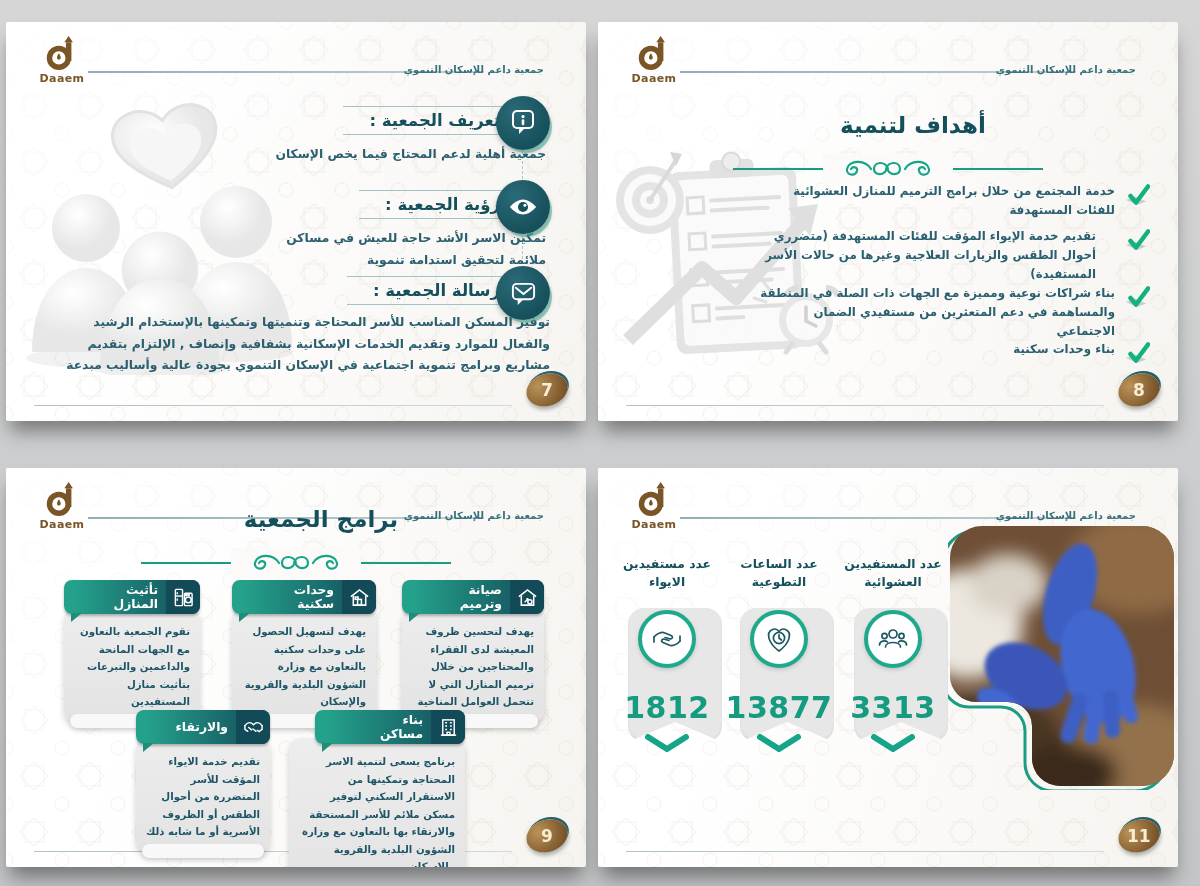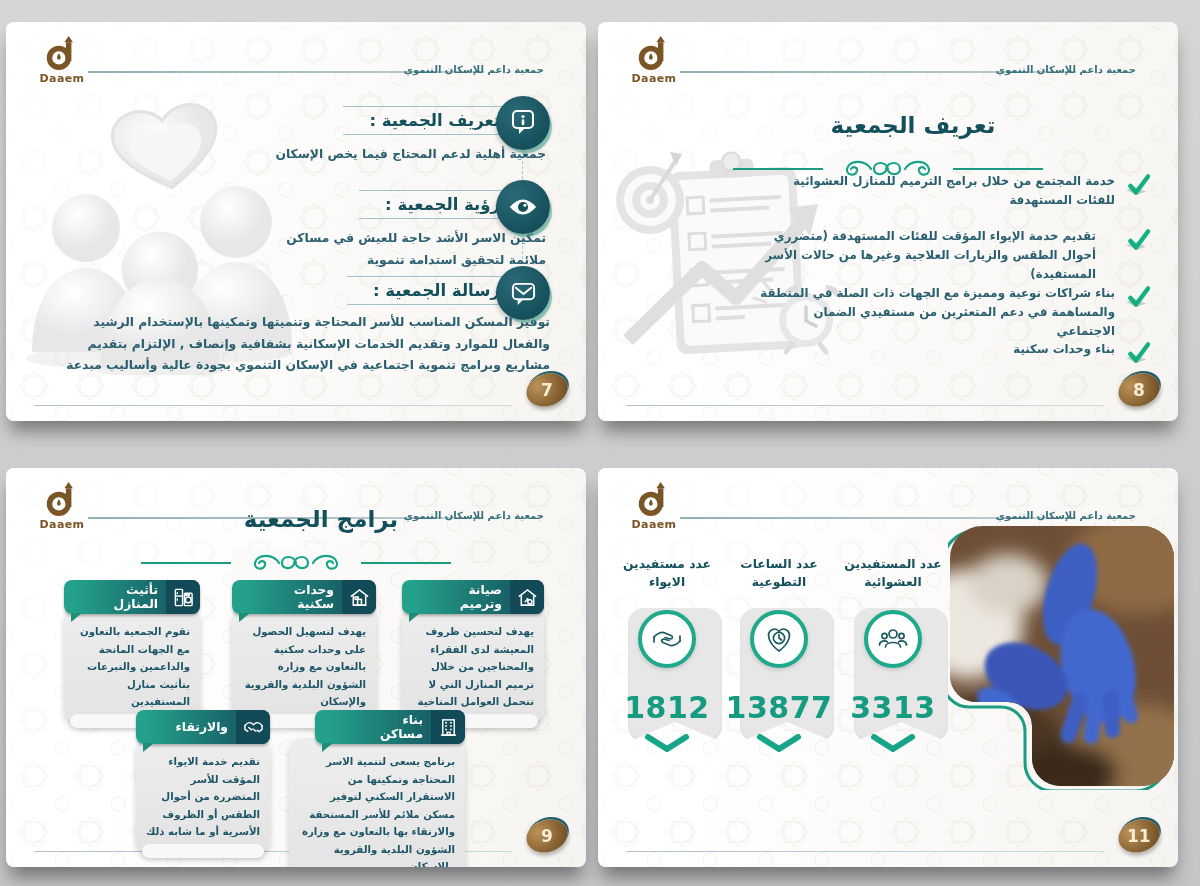--- a/index.html
+++ b/index.html
@@ -1,21 +1,21 @@
 <!DOCTYPE html>
 <html lang="ar"><head>
 <meta charset="utf-8">
 <style>
   * { margin:0; padding:0; box-sizing:border-box; }
   html,body { width:1200px; height:886px; font-family:"DejaVu Sans", sans-serif; }
   body { background:linear-gradient(#d6d6d6,#c3c5c7); position:relative; overflow:hidden; }
 
   
   .slide { position:absolute; width:580px; height:399px; background:linear-gradient(105deg,#ffffff 25%,#f6f4f0 100%);
-           border-radius:8px; box-shadow:0 14px 18px -4px rgba(0,0,0,.42); overflow:hidden; }
+           border-radius:2px; box-shadow:0 14px 18px -4px rgba(0,0,0,.42); overflow:hidden; }
   .slide::after { content:''; position:absolute; inset:0; pointer-events:none;
            background:linear-gradient(135deg, rgba(255,255,255,.95) 0%, rgba(255,255,255,0) 45%); }
   #slide7  { left:6px;   top:22px; }
   #slide8  { left:598px; top:22px; }
   #slide9  { left:6px;   top:468px; }
   #slide11 { left:598px; top:468px; }
   .pattern { position:absolute; inset:0; width:100%; height:100%; opacity:.5; }
 
   
   .logo { position:absolute; top:14px; left:30px; width:52px; text-align:center; z-index:3; }
@@ -59,21 +59,21 @@
   #slide8 .big-title { top:90px; }
   .flourish-wrap { position:absolute; left:50%; transform:translateX(-50%); width:310px; height:30px; z-index:2; }
   #slide8 .flourish-wrap { top:132px; }
   .flourish-wrap .line { position:absolute; top:14px; left:0; right:0; height:1.5px; background:#1b9b81; }
   .flourish-wrap svg { position:absolute; left:50%; top:0; transform:translateX(-50%); width:130px; height:30px;
                        background:transparent; }
   .goal { position:absolute; right:28px; width:392px; direction:rtl; display:flex; gap:9px;
           align-items:flex-start; z-index:2; }
   .goal svg { flex:0 0 26px; width:26px; height:24px; margin-top:2px; }
   .goal-text { font-size:11.8px; font-weight:700; color:#2a5f70; line-height:1.62; text-align:right; }
-  #g0 { top:150px; } #g1 { top:205px;gap:28px; } #g2 { top:262px; } #g3 { top:318px; }
+  #g0 { top:160px; } #g1 { top:205px;gap:28px; } #g2 { top:262px; } #g3 { top:318px; }
   .illus8 { position:absolute; left:12px; top:122px; width:228px; height:218px; z-index:1; opacity:.95; }
 
   
   #slide9 .big-title { top:38px; }
   #slide9 .flourish-wrap { top:80px; }
   .pcard { position:absolute; direction:rtl; z-index:2; }
   .pcard-0 { left:396px; top:112px; width:142px; }
   .pcard-1 { left:226px; top:112px; width:144px; }
   .pcard-2 { left:58px;  top:112px; width:136px; }
   .pcard-3 { left:283px; top:242px; width:176px; }
@@ -226,21 +226,21 @@
       <circle cx="16" cy="28" r="12" fill="none" stroke="#7a5526" stroke-width="7"></circle>
       <rect x="25" y="8" width="7" height="24" fill="#7a5526"></rect>
       <path d="M28.5 0 L34 8 H23 Z" fill="#7a5526"></path>
       <path d="M16 22 c3.2 4.6 3.2 8 0 8 c-3.2 0 -3.2 -3.4 0 -8 Z" fill="#7a5526"></path>
     </svg>
     <div class="logo-text">Daaem</div>
   </div>
   <div class="hdr-line"></div>
   <div class="hdr-title">جمعية داعم للإسكان التنموي</div>
 
-  <div class="big-title">تعريف الجمعية</div>
+  <div class="big-title">أهداف لتنمية</div>
   <div class="flourish-wrap">
     <div class="line"></div>
     <svg viewBox="0 0 130 30">
       <rect x="0" y="0" width="130" height="30" fill="#fbfaf8"></rect>
       <g fill="none" stroke="#17a589" stroke-width="2.2" stroke-linecap="round">
         <path d="M65 15 c-2 -8 -14 -8 -14 0 c0 7 11 7 13 -1 c2 8 13 8 13 1 c0 -8 -12 -8 -14 0"></path>
         <path d="M48 15 c-6 -10 -22 -9 -24 0 c-1 6 8 8 10 2 c1 -4 -4 -5 -6 -2"></path>
         <path d="M82 15 c6 -10 22 -9 24 0 c1 6 -8 8 -10 2 c-1 -4 4 -5 6 -2"></path>
       </g>
     </svg>

